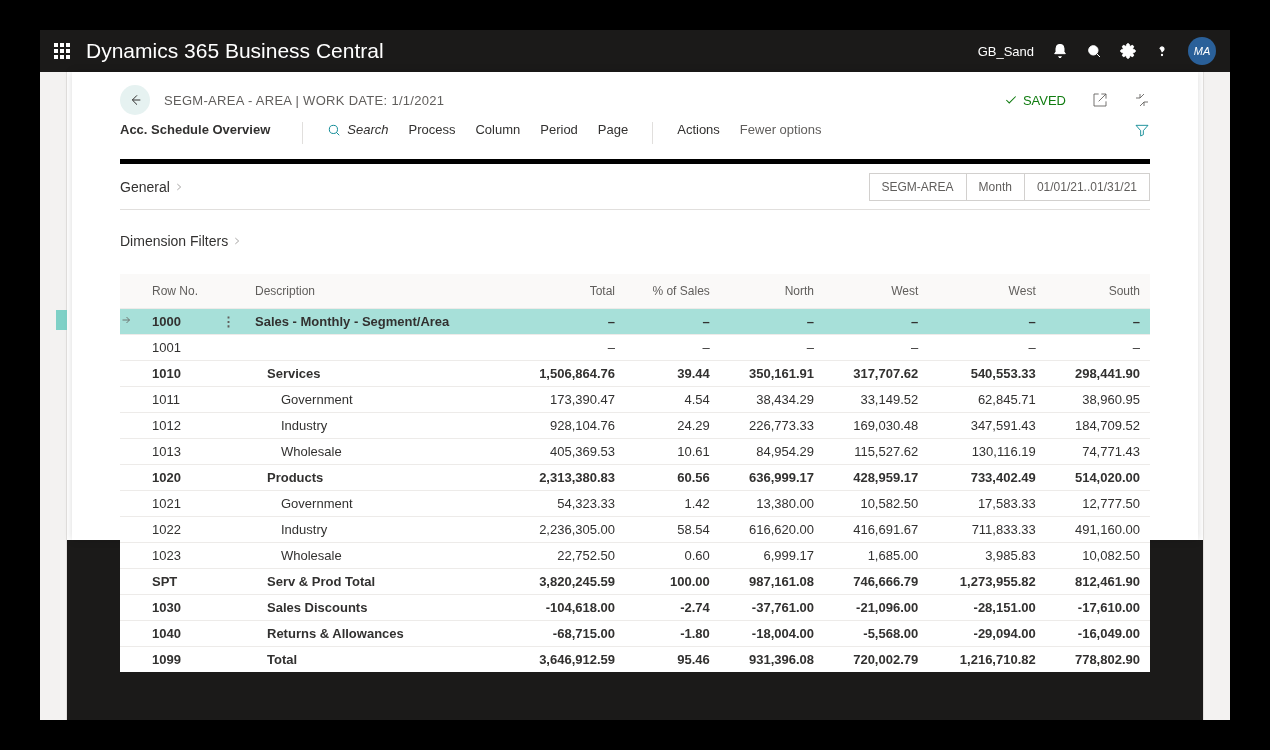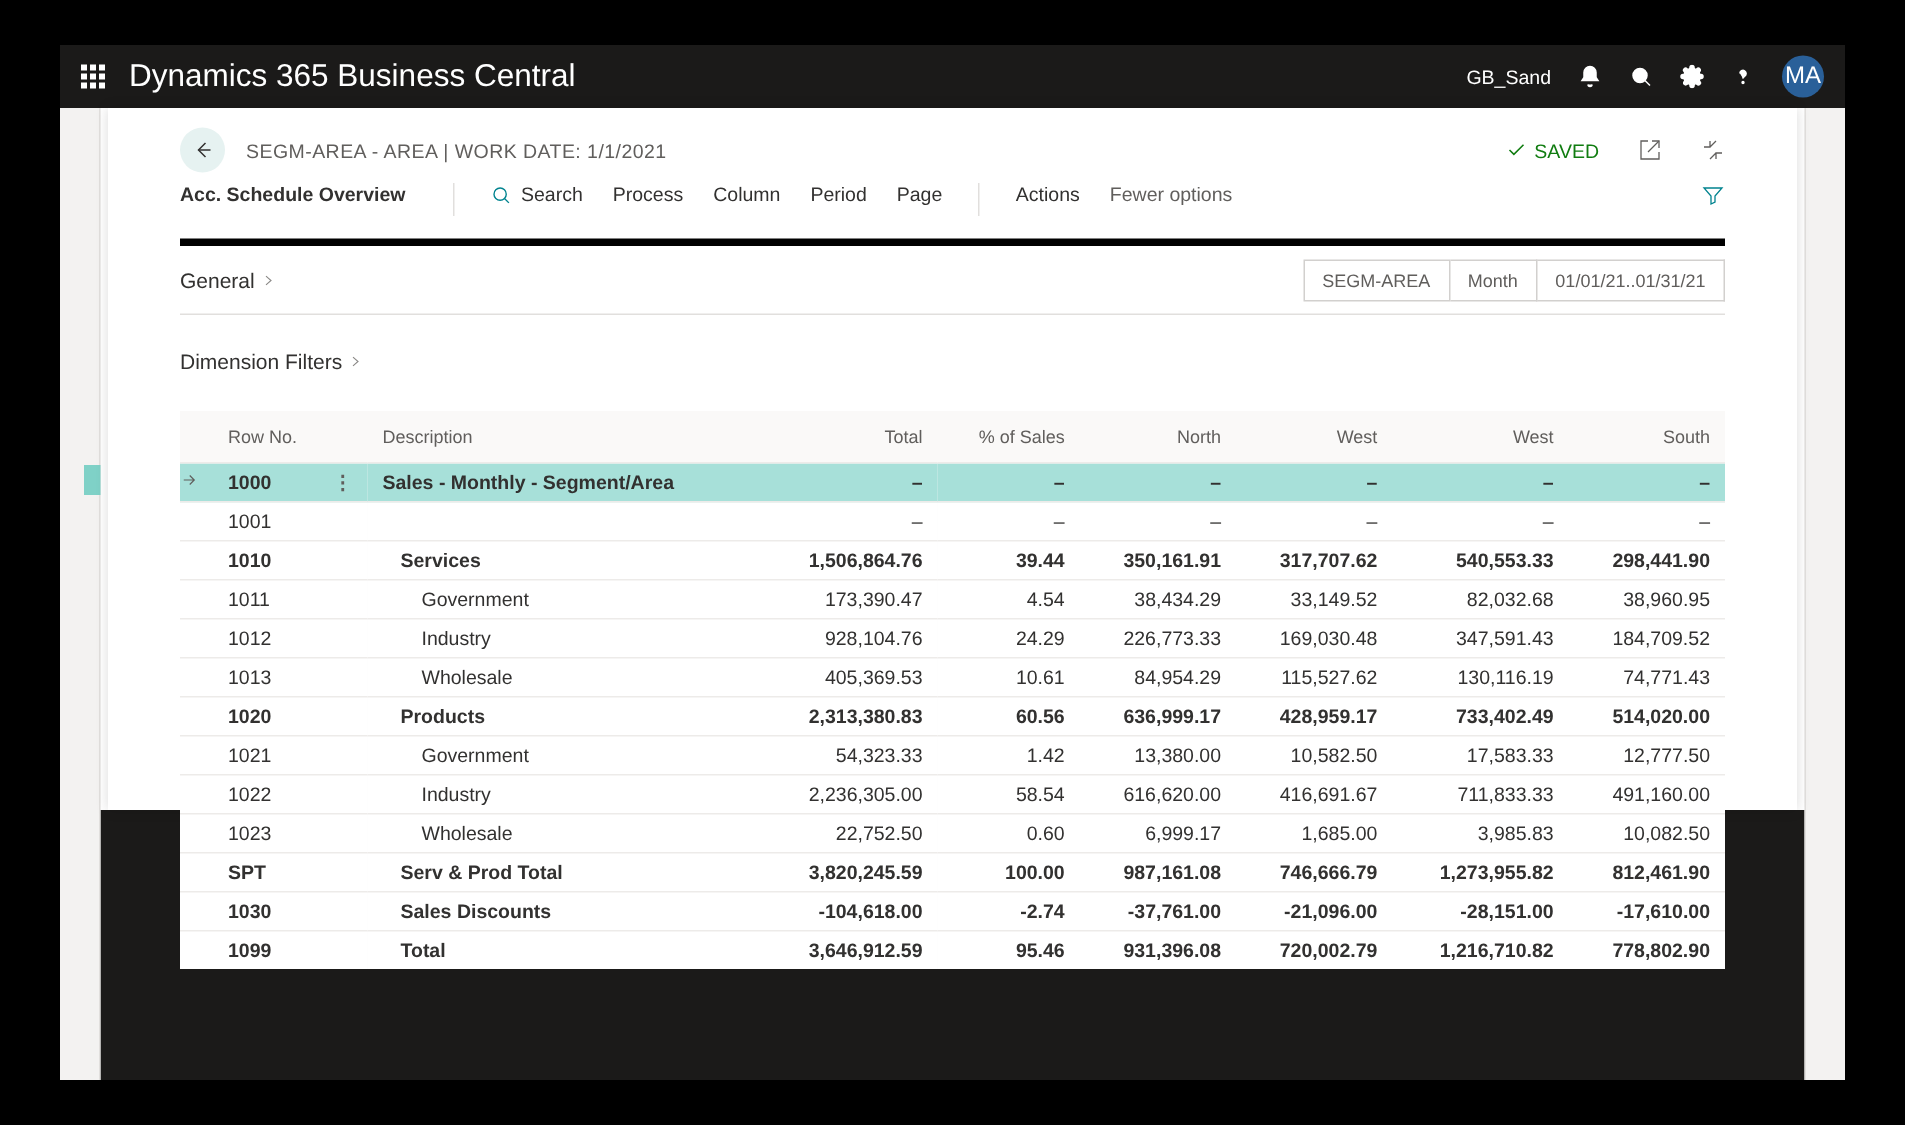--- a/index.html
+++ b/index.html
@@ -4,41 +4,41 @@
 <style>
   * { box-sizing: border-box; margin:0; padding:0; }
   html,body { width:1270px; height:750px; font-family: "Segoe UI", Arial, sans-serif; background:#000; overflow:hidden; }
   .app { position:absolute; left:40px; top:30px; width:1190px; height:690px; background:#1b1a19; }
   .topbar { height:42px; background:#1b1a19; color:#fff; display:flex; align-items:center; padding:0 14px; }
   .waffle { width:16px; height:16px; display:grid; grid-template-columns:repeat(3,4px); grid-template-rows:repeat(3,4px); gap:2px; margin-right:16px;}
   .waffle span{ background:#fff; width:4px; height:4px;}
   .topbar-title { font-size:21px; font-weight:400; }
   .topbar-right { margin-left:auto; display:flex; align-items:center; gap:18px; }
   .topbar-right .ico { width:16px; height:16px; fill:#fff; stroke:#fff; }
-  .avatar { width:28px; height:28px; border-radius:50%; background:#2a6099; color:#fff; font-size:16px; display:flex; align-items:center; justify-content:center; }
+  .avatar { width:28px; height:28px; border-radius:50%; background:#2a6099; color:#fff; font-size:11px; display:flex; align-items:center; justify-content:center;font-style:italic; }
   .gb { font-size:13px;text-align:right; }
   .outer { background:#fff; position:relative; height:468px;}
   .side-stub-l { position:absolute; left:0; top:0; width:27px; height:648px; background:#f3f2f1; border-right:1px solid #e1dfdd;}
   .side-stub-r { position:absolute; right:0; top:0; width:27px; height:648px; background:#f3f2f1; border-left:1px solid #e1dfdd;}
   .side-hl { position:absolute; left:16px; top:238px; width:11px; height:20px; background:#7fd1c7;}
   .page { position:absolute; left:32px; right:32px; top:0; bottom:0; background:#fff; box-shadow:0 0 8px rgba(0,0,0,.15);}
   .inner { padding:0 48px; }
   .header-row { display:flex; align-items:center; height:50px; padding-top:6px;}
   .backbtn { width:30px; height:30px; border-radius:50%; background:#e6f2f1; display:flex; align-items:center; justify-content:center; margin-right:14px;}
   .backbtn svg{ width:16px; height:16px; stroke:#323130; fill:none; stroke-width:1.5;}
   .pagetitle { font-size:13px; color:#605e5c; letter-spacing:.3px;}
   .hdr-right { margin-left:auto; display:flex; align-items:center; gap:26px;}
   .saved { color:#107c10; font-size:13px; display:flex; align-items:center; gap:5px;}
   .saved svg{width:14px;height:14px;stroke:#107c10;fill:none;stroke-width:1.8;}
   .ico-sm{width:16px;height:16px;stroke:#605e5c;fill:none;stroke-width:1.3;}
   .toolbar { display:flex; align-items:flex-start; height:42px; border-bottom:5px solid #000000; font-size:13px; color:#323130; gap:0;}
   .toolbar .lbl { font-weight:600; padding-right:18px;}
   .vsep{ width:1px; height:22px; background:#e1dfdd; margin:0 14px;}
   .tb-item{ padding:0 10px; cursor:pointer;}
-  .tb-search{ display:flex; align-items:center; gap:6px;}
+  .tb-search{ display:flex; align-items:center; gap:6px;font-style:italic;}
   .tb-search svg{width:14px;height:14px;stroke:#00838f;fill:none;stroke-width:1.6;}
   .fewer{ color:#605e5c;}
   .funnel{ margin-left:auto;}
   .funnel svg{width:16px;height:16px;stroke:#00838f;fill:none;stroke-width:1.3;}
   .section-row{ display:flex; align-items:center; height:46px; border-bottom:1px solid #e1dfdd;}
   .sec-lbl{ font-size:14px; color:#323130; display:flex; align-items:center; gap:4px;text-align:center;}
   .sec-lbl svg{width:10px;height:10px;stroke:#8a8886;fill:none;stroke-width:1.8;}
   .chips{margin-left:auto; display:flex;}
   .chip{ border:1px solid #d2d0ce; padding:6px 12px; font-size:12px; color:#605e5c; }
   .chip + .chip { border-left:none;}
@@ -238,21 +238,21 @@
                 </tr>
                 <tr>
                   <td class="left arrow-cell"></td>
                   <td class="left rownum">1011</td>
                   <td class="left dots"></td>
                   <td class="left desc-pad2">Government</td>
                   <td class="nowrap">173,390.47</td>
                   <td class="nowrap">4.54</td>
                   <td class="nowrap">38,434.29</td>
                   <td class="nowrap">33,149.52</td>
-                  <td class="nowrap">82,032.68</td>
+                  <td class="nowrap">62,845.71</td>
                   <td class="nowrap">38,960.95</td>
                 </tr>
                 <tr>
                   <td class="left arrow-cell"></td>
                   <td class="left rownum">1012</td>
                   <td class="left dots"></td>
                   <td class="left desc-pad2">Industry</td>
                   <td class="nowrap">928,104.76</td>
                   <td class="nowrap">24.29</td>
                   <td class="nowrap">226,773.33</td>
@@ -339,20 +339,32 @@
                   <td class="left desc-pad1">Sales Discounts</td>
                   <td class="nowrap">-104,618.00</td>
                   <td class="nowrap">-2.74</td>
                   <td class="nowrap">-37,761.00</td>
                   <td class="nowrap">-21,096.00</td>
                   <td class="nowrap">-28,151.00</td>
                   <td class="nowrap">-17,610.00</td>
                 </tr>
                 <tr class="bold">
                   <td class="left arrow-cell"></td>
+                  <td class="left rownum">1040</td>
+                  <td class="left dots"></td>
+                  <td class="left desc-pad1">Returns &amp; Allowances</td>
+                  <td class="nowrap">-68,715.00</td>
+                  <td class="nowrap">-1.80</td>
+                  <td class="nowrap">-18,004.00</td>
+                  <td class="nowrap">-5,568.00</td>
+                  <td class="nowrap">-29,094.00</td>
+                  <td class="nowrap">-16,049.00</td>
+                </tr>
+                <tr class="bold">
+                  <td class="left arrow-cell"></td>
                   <td class="left rownum">1099</td>
                   <td class="left dots"></td>
                   <td class="left desc-pad1">Total</td>
                   <td class="nowrap">3,646,912.59</td>
                   <td class="nowrap">95.46</td>
                   <td class="nowrap">931,396.08</td>
                   <td class="nowrap">720,002.79</td>
                   <td class="nowrap">1,216,710.82</td>
                   <td class="nowrap">778,802.90</td>
                 </tr>

